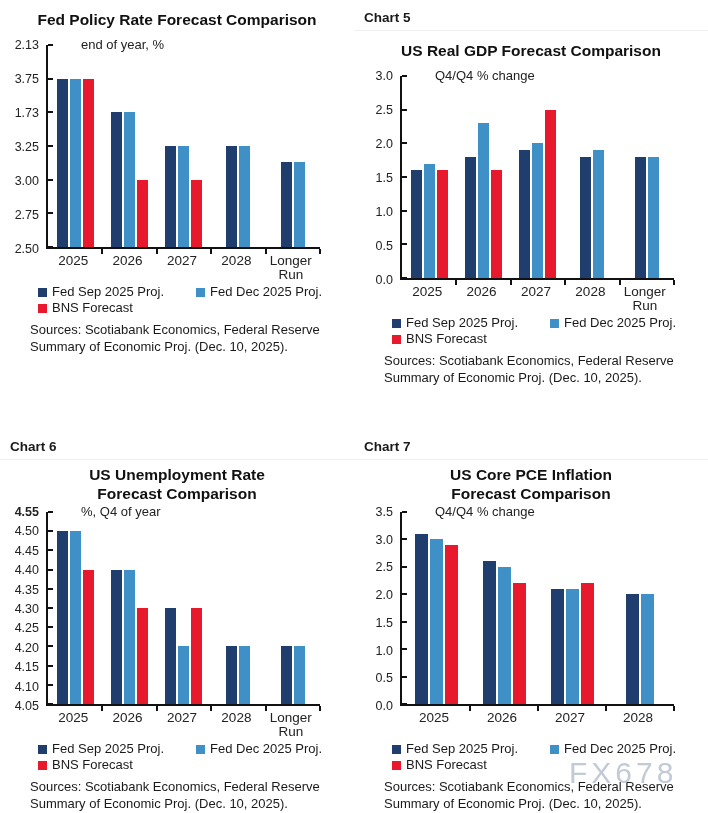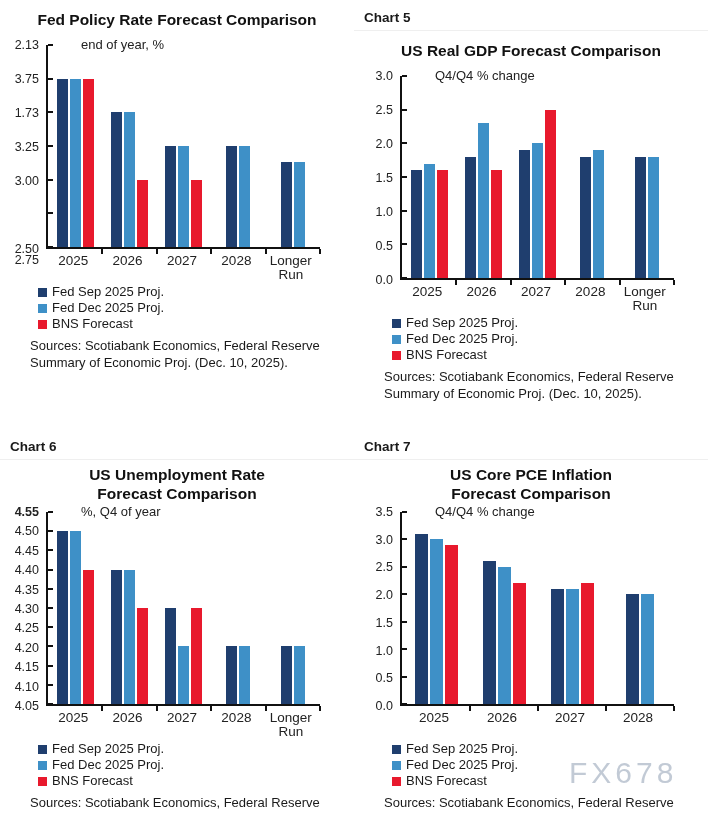--- a/index.html
+++ b/index.html
@@ -61,21 +61,21 @@
     position: absolute; bottom: 0; left: 0; right: 0; height: 100%;
     display: flex; justify-content: center; align-items: flex-end; gap: 2px;
   }
   .bar { flex: none; }
   .xrow { display: flex; margin-top: 5px; }
   .xlabels { position: relative; width: 272px; height: 30px; flex: none; }
   .xlab {
     position: absolute; text-align: center;
     font-size: 13.5px; line-height: 14px; white-space: pre-line; color: #222;
   }
-  .legend { padding-left: 38px; font-size: 13px; line-height: 16px; display: flex; flex-direction: column; }
+  .legend { padding-left: 38px; font-size: 13px; line-height: 16px; display: flex; }
   .legend .li { display: flex; align-items: center; }
   .legend .w1 { width: 158px; flex: none; }
   .sw { flex: none; width: 9px; height: 9px; margin-right: 5px; display: inline-block; }
   .sources {
     margin-top: 5px; padding-left: 30px; padding-right: 14px;
     font-size: 13px; line-height: 17px; white-space: pre-line; color: #1a1a1a;
   }
   .watermark {
     position: absolute; left: 569px; top: 756px;
     font-size: 30px; letter-spacing: 4px; font-weight: normal;
@@ -89,21 +89,21 @@
 
   <section class="cell row-top">
     <h2 class="title">Fed Policy Rate Forecast Comparison</h2>
     <div class="plot-row">
       <div class="gutter">
           <div class="ylab" style="top: 0%;">2.13</div>
           <div class="ylab" style="top: 16.6667%;">3.75</div>
           <div class="ylab" style="top: 33.3333%;">1.73</div>
           <div class="ylab" style="top: 50%;">3.25</div>
           <div class="ylab" style="top: 66.6667%;">3.00</div>
-          <div class="ylab" style="top: 83.3333%; margin-top: 45px;">2.75</div>
+          <div class="ylab" style="top: 83.3333%;">2.75</div>
           <div class="ylab" style="top: 100%;">2.50</div>
         </div>
       <div class="plot">
         <span class="unit">end of year, %</span>
       <i class="ytick" style="top: 0%;"></i>
           <i class="ytick" style="top: 16.6667%;"></i>
           <i class="ytick" style="top: 33.3333%;"></i>
           <i class="ytick" style="top: 50%;"></i>
           <i class="ytick" style="top: 66.6667%;"></i>
           <i class="ytick" style="top: 83.3333%;"></i>

